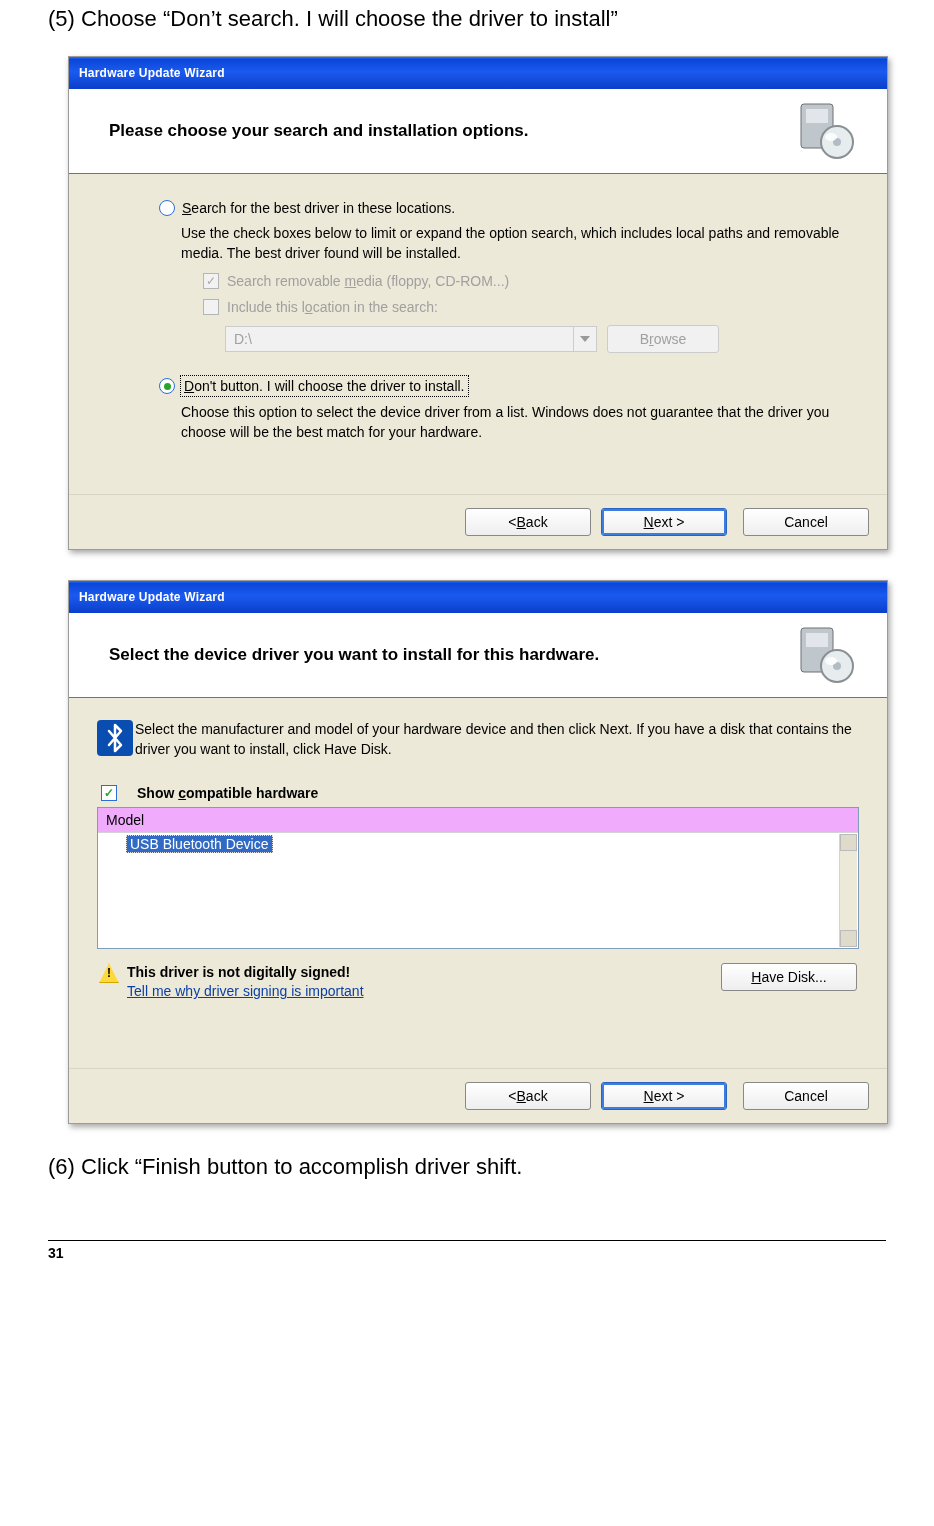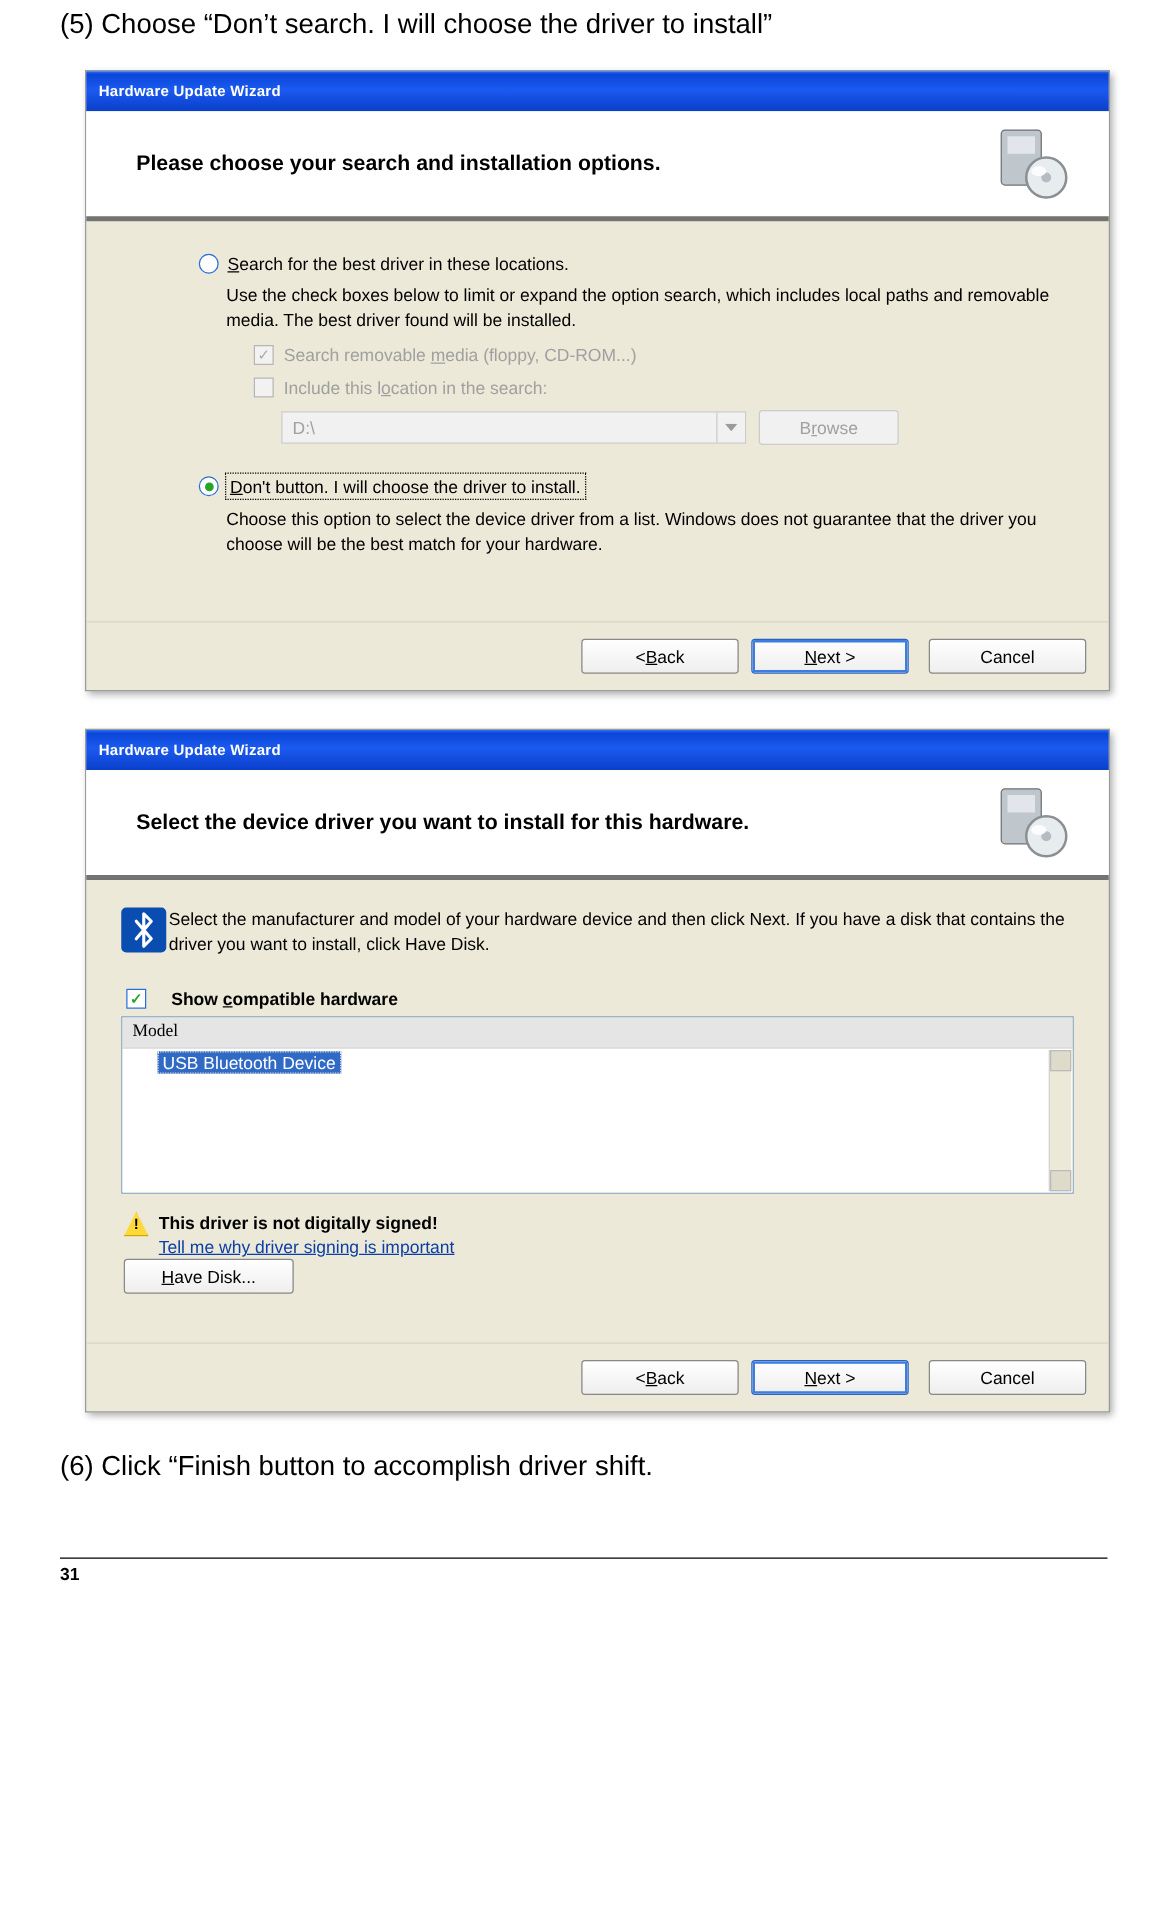--- a/index.html
+++ b/index.html
@@ -33,21 +33,21 @@
     align-items: center;
     padding: 0 10px;
     color: #fff;
     font-weight: bold;
     font-size: 12px;
     font-family: "Trebuchet MS", Tahoma, sans-serif;
     letter-spacing: .2px;
   }
   .header-band {
     background: #ffffff;
-    border-bottom: 4px solid #737373;
+    border-bottom: 1px solid #737373;
     height: 84px;
     display: flex;
     align-items: center;
     justify-content: space-between;
     padding: 0 30px 0 40px;
   }
   .header-title {
     font-size: 17px;
     font-weight: bold;
     font-family: Tahoma, Arial, sans-serif;
@@ -232,23 +232,22 @@
     border: 1px solid #7f9db9;
     height: 140px;
     background:#fff;
     display:flex;
     flex-direction:column;
     position:relative;
   }
   .model-header {
     font-size:14px;
     padding:4px 8px;
-    background:#e5e5e5;
+    background:#f0abfc;
     border-bottom:1px solid #d3d3d3;
-    font-family:Liberation Serif, serif;
   }
   .model-body {
     flex:1;
     background:#fff;
     padding:2px 0 0 28px;
   }
   .model-row {
     display:inline-block;
     background:#316ac5;
     color:#fff;
@@ -274,21 +273,20 @@
     border:1px solid #bbb;
     box-sizing:border-box;
   }
   .model-list .scrollbar-v::before{top:0;}
   .model-list .scrollbar-v::after{bottom:0;}
   .sign-row {
     display:flex;
     justify-content:space-between;
     align-items:flex-start;
     margin:14px 6px 0 6px;
-    flex-direction:column;
   }
   .sign-left {
     display:flex;
     gap:8px;
     align-items:flex-start;
   }
   .warn-icon {
     width:18px;height:18px;flex:0 0 auto;
     background:#ffd83a;
     border:1px solid #d0a600;

